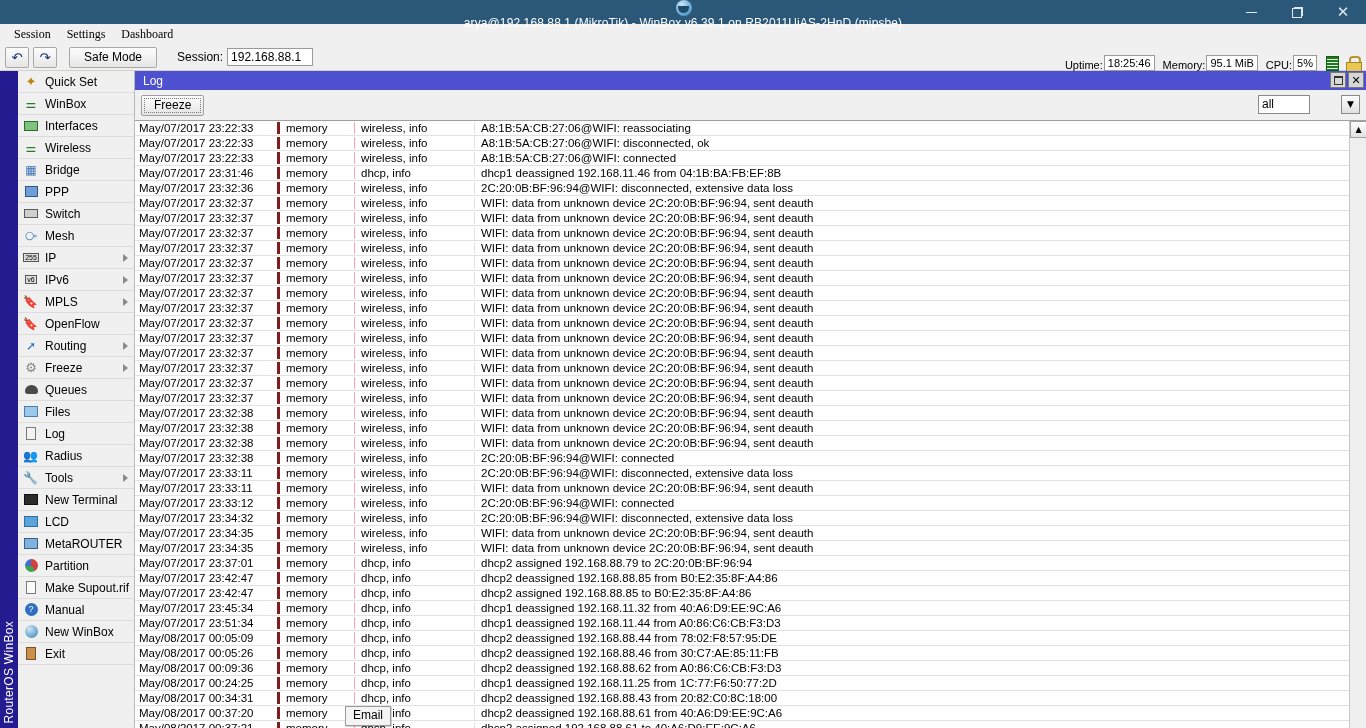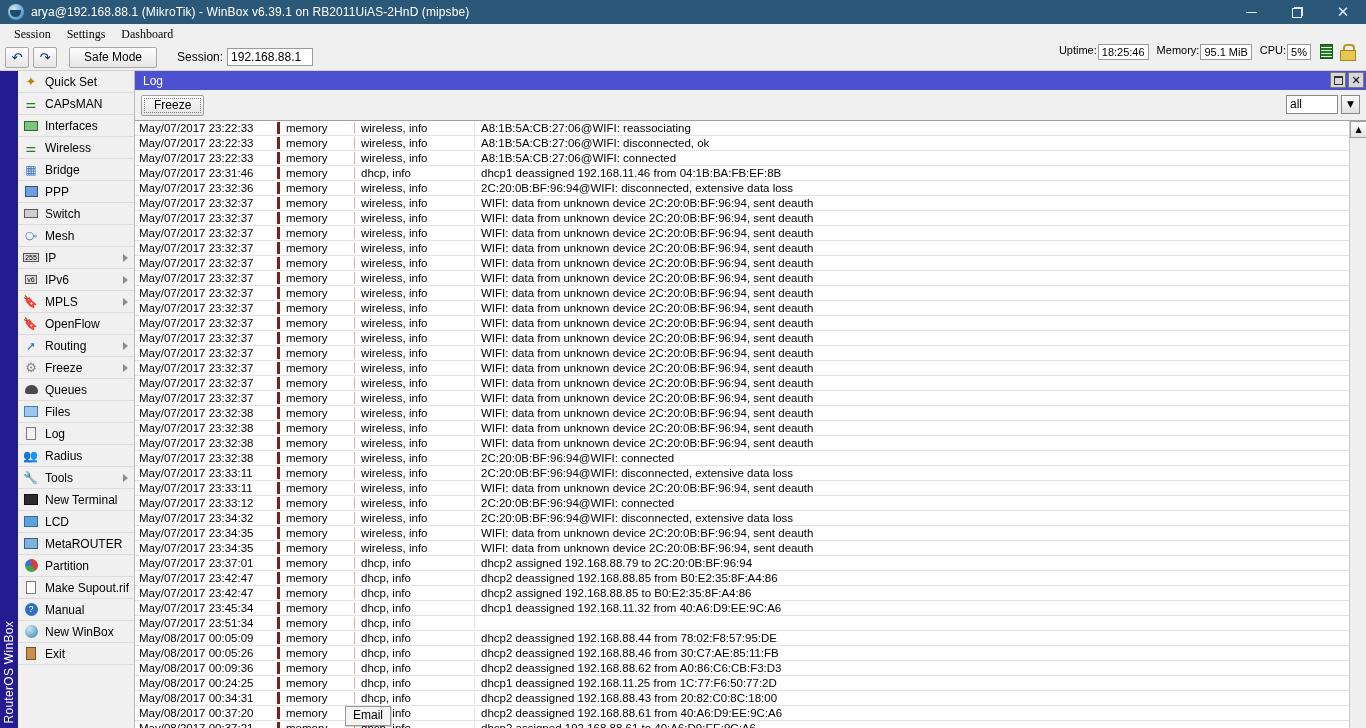--- a/index.html
+++ b/index.html
@@ -13,20 +13,21 @@
   }
 
   
   .titlebar {
     height: 24px;
     background: #2b5878;
     color: #ffffff;
     display: flex;
     align-items: center;
     position: relative;
+    flex-direction: column;
   }
   .titlebar .tb-icon {
     width: 16px; height: 16px;
     margin: 0 7px 0 8px;
     border-radius: 50%;
     background: radial-gradient(circle at 35% 30%, #cfe6f5 0%, #7fb8dd 45%, #2f7fb5 100%);
     position: relative;
     flex: none;
   }
   .titlebar .tb-icon::after {
@@ -118,24 +119,24 @@
     height: 18px;
     min-width: 86px;
     background: #fff;
     border: 1px solid #9a9a9a;
     font-size: 12px;
     padding: 1px 3px;
     line-height: 15px;
   }
   .status-right {
     position: absolute;
-    right: 12px; top: 0;
+    right: 6px; top: 0;
     height: 27px;
     display: flex;
-    align-items: flex-start;
+    align-items: flex-end;
     font-size: 11px;
   }
   .status-right .lbl { margin-left: 8px; }
   .status-right .val {
     background: #fff;
     border: 1px solid #9a9a9a;
     height: 16px; line-height: 14px;
     padding: 0 3px;
     margin-left: 1px;
     font-size: 11px;
@@ -287,20 +288,21 @@
   }
   .freeze-btn::after {
     content:"";
     position:absolute; left:2px; top:2px; right:2px; bottom:2px;
     border: 1px dotted #7a7a7a;
   }
   .filter-wrap {
     position: absolute;
     right: 6px; top: 5px;
     display: flex;
+    gap: 28px;
   }
   .filter-box {
     width: 52px; height: 19px;
     background: #fff;
     border: 1px solid #8a8a8a;
     font-size: 12px;
     padding: 1px 3px;
     line-height: 15px;
   }
   .filter-btn {
@@ -429,21 +431,21 @@
       <div class="side-item">
         <span class="ico">
           <span style="color:#b8860b;font-size:13px;">✦</span>
         </span>
         <span class="lbl">Quick Set</span>
       </div>
       <div class="side-item">
         <span class="ico">
           <span style="color:#2d7a2d;font-size:12px;">⚌</span>
         </span>
-        <span class="lbl">CAPsMAN</span>
+        <span class="lbl">WinBox</span>
       </div>
       <div class="side-item">
         <span class="ico">
           <span style="display:inline-block;width:14px;height:10px;background:#7ec37e;border:1px solid #2d6b2d;"></span>
         </span>
         <span class="lbl">Interfaces</span>
       </div>
       <div class="side-item">
         <span class="ico">
           <span style="color:#2d7a2d;font-size:12px;">⚌</span>
@@ -816,20 +818,21 @@
           <div class="log-row">
             <div class="c-time">May/07/2017 23:45:34</div>
             <div class="c-buf">memory</div>
             <div class="c-topic">dhcp, info</div>
             <div class="c-msg">dhcp1 deassigned 192.168.11.32 from 40:A6:D9:EE:9C:A6</div>
           </div>
           <div class="log-row">
             <div class="c-time">May/07/2017 23:51:34</div>
             <div class="c-buf">memory</div>
             <div class="c-topic">dhcp, info</div>
+            <div class="c-msg">dhcp1 deassigned 192.168.11.44 from A0:86:C6:CB:F3:D3</div>
           </div>
           <div class="log-row">
             <div class="c-time">May/08/2017 00:05:09</div>
             <div class="c-buf">memory</div>
             <div class="c-topic">dhcp, info</div>
             <div class="c-msg">dhcp2 deassigned 192.168.88.44 from 78:02:F8:57:95:DE</div>
           </div>
           <div class="log-row">
             <div class="c-time">May/08/2017 00:05:26</div>
             <div class="c-buf">memory</div>

